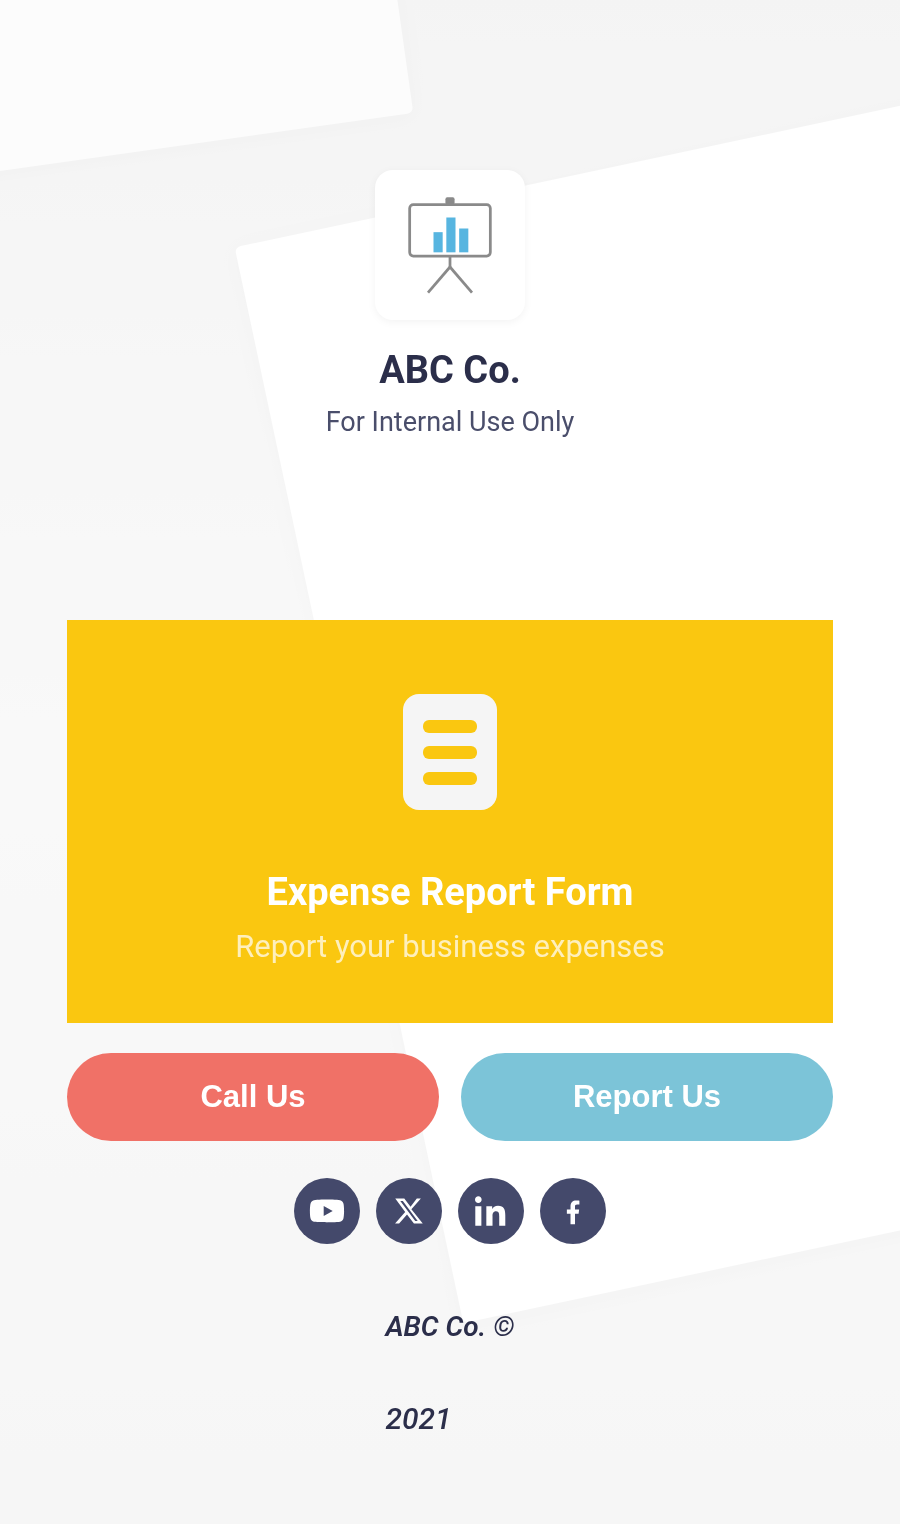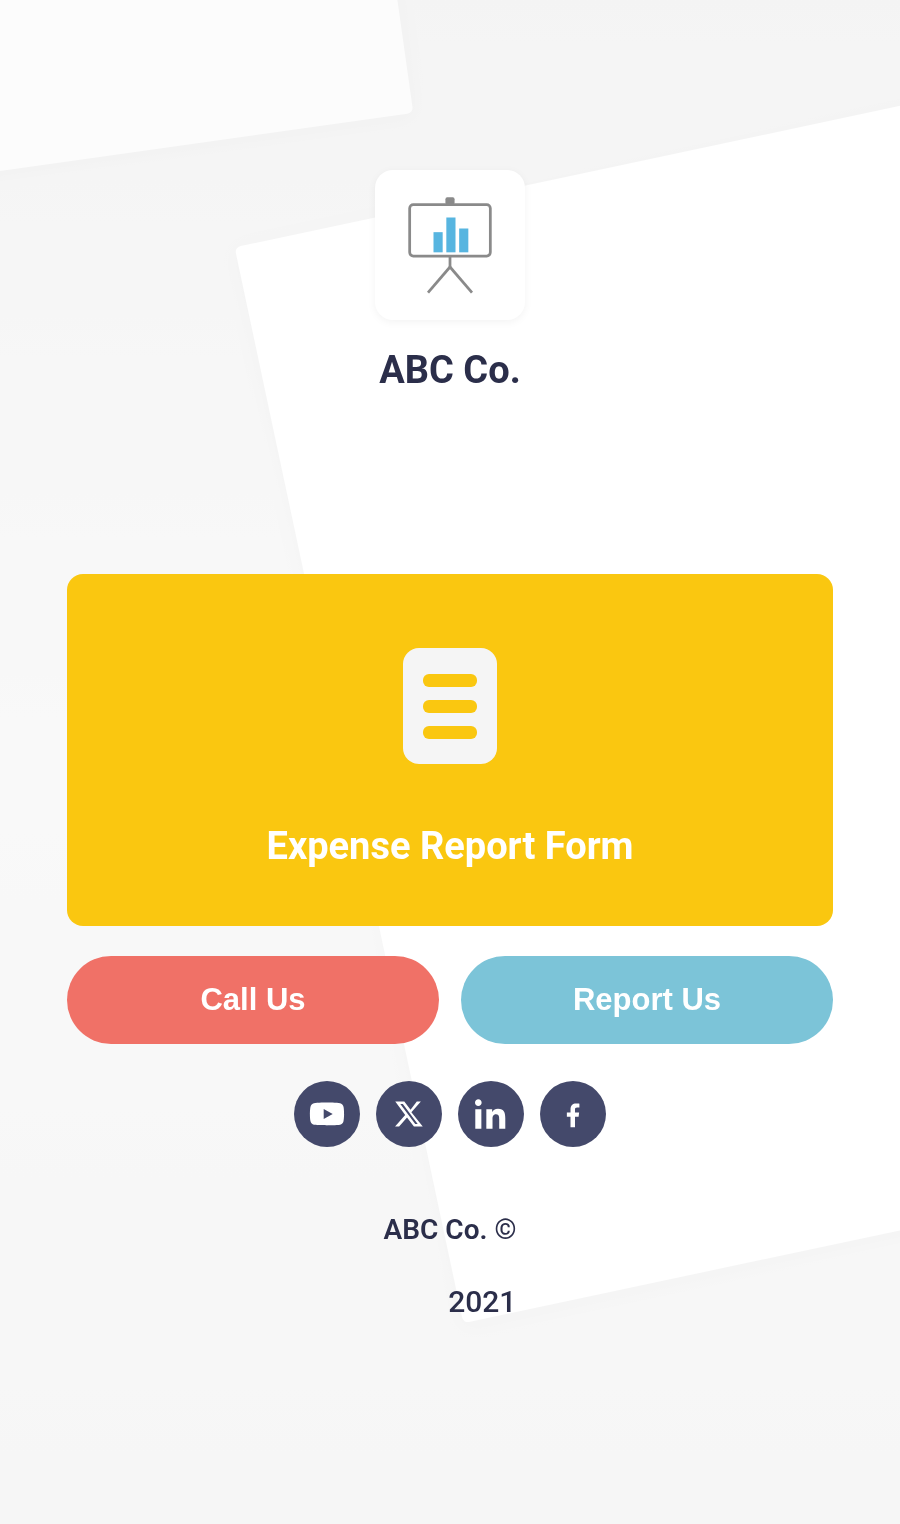--- a/index.html
+++ b/index.html
@@ -82,21 +82,21 @@
   font-size: 27px;
   font-weight: 400;
   color: #4a4e6b;
 }
 
 
 .card {
   margin-top: 182px;
   width: 766px;
   background: #fac710;
-  border-radius: 16px;
+  border-radius: 0;
   padding: 74px 40px 58px;
   display: flex;
   flex-direction: column;
   align-items: center;
 }
 .card-icon {
   width: 94px;
   height: 116px;
   background: #f5f5f5;
   border-radius: 16px;
@@ -162,22 +162,23 @@
   align-items: center;
   justify-content: center;
 }
 .social-btn svg { fill: #ffffff; }
 
 
 .footer {
   margin-top: 66px;
   display: flex;
   flex-direction: column;
-  align-items: flex-end;
-  gap: 38px;
+  align-items: flex-start;
+  gap: 58px;
+  font-style: italic;
 }
 .footer-line {
   font-size: 28px;
   font-weight: 600;
   color: #2b2e4a;
 }
 .footer-year {
   font-size: 30px;
   font-weight: 500;
   color: #2b2e4a;
@@ -198,29 +199,31 @@
         <rect x="16" y="16" width="88" height="56" rx="4" fill="none" stroke="#8a8a8a" stroke-width="3"></rect>
         <rect x="42" y="46" width="10" height="22" fill="#57b5e0"></rect>
         <rect x="56" y="30" width="10" height="38" fill="#57b5e0"></rect>
         <rect x="70" y="42" width="10" height="26" fill="#57b5e0"></rect>
         <line x1="60" y1="72" x2="60" y2="84" stroke="#8a8a8a" stroke-width="3"></line>
         <line x1="60" y1="84" x2="36" y2="112" stroke="#8a8a8a" stroke-width="3"></line>
         <line x1="60" y1="84" x2="84" y2="112" stroke="#8a8a8a" stroke-width="3"></line>
       </svg>
     </div>
     <div class="company-title">ABC Co.</div>
+    <div class="company-subtitle">For Internal Use Only</div>
   </div>
 
   <div class="card">
     <div class="card-icon">
       <div class="bar"></div>
       <div class="bar"></div>
       <div class="bar"></div>
     </div>
     <div class="card-title">Expense Report Form</div>
+    <div class="card-subtitle">Report your business expenses</div>
   </div>
 
   <div class="actions">
     <button class="btn btn-call">Call Us</button>
     <button class="btn btn-email">Report Us</button>
   </div>
 
   <div class="social">
     <button class="social-btn">
       <svg width="36" height="36" viewBox="0 0 24 24">

